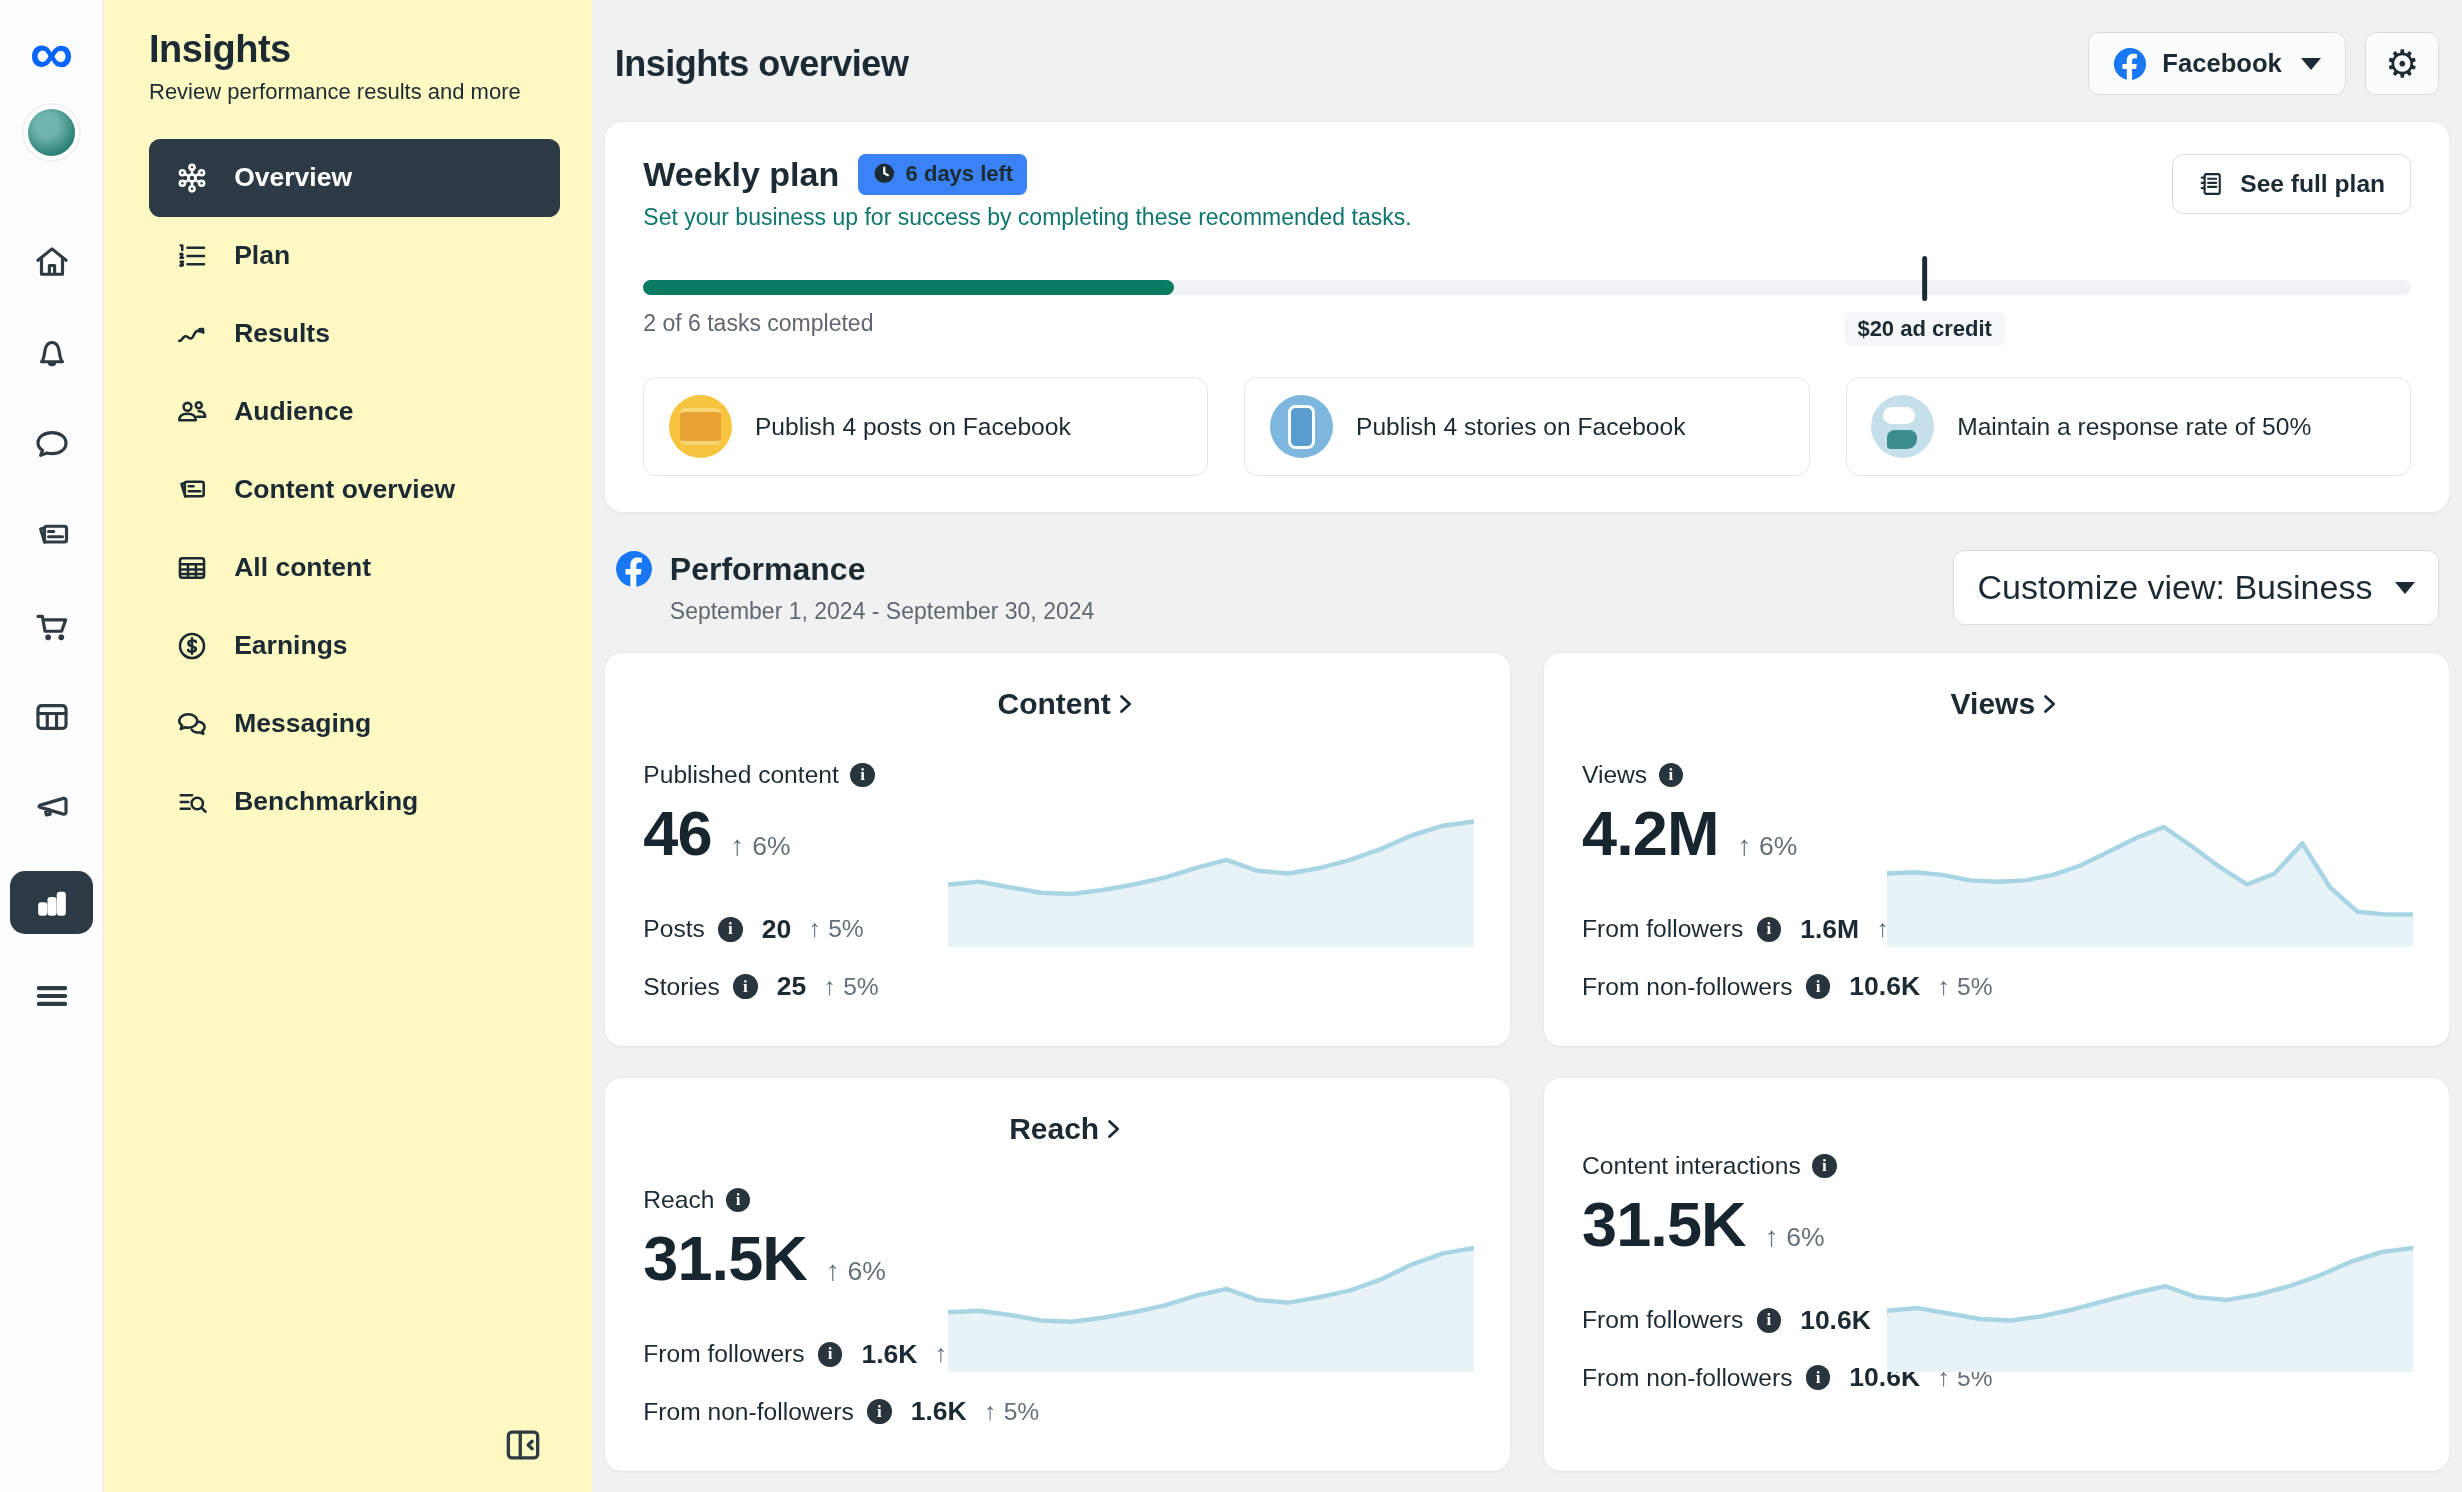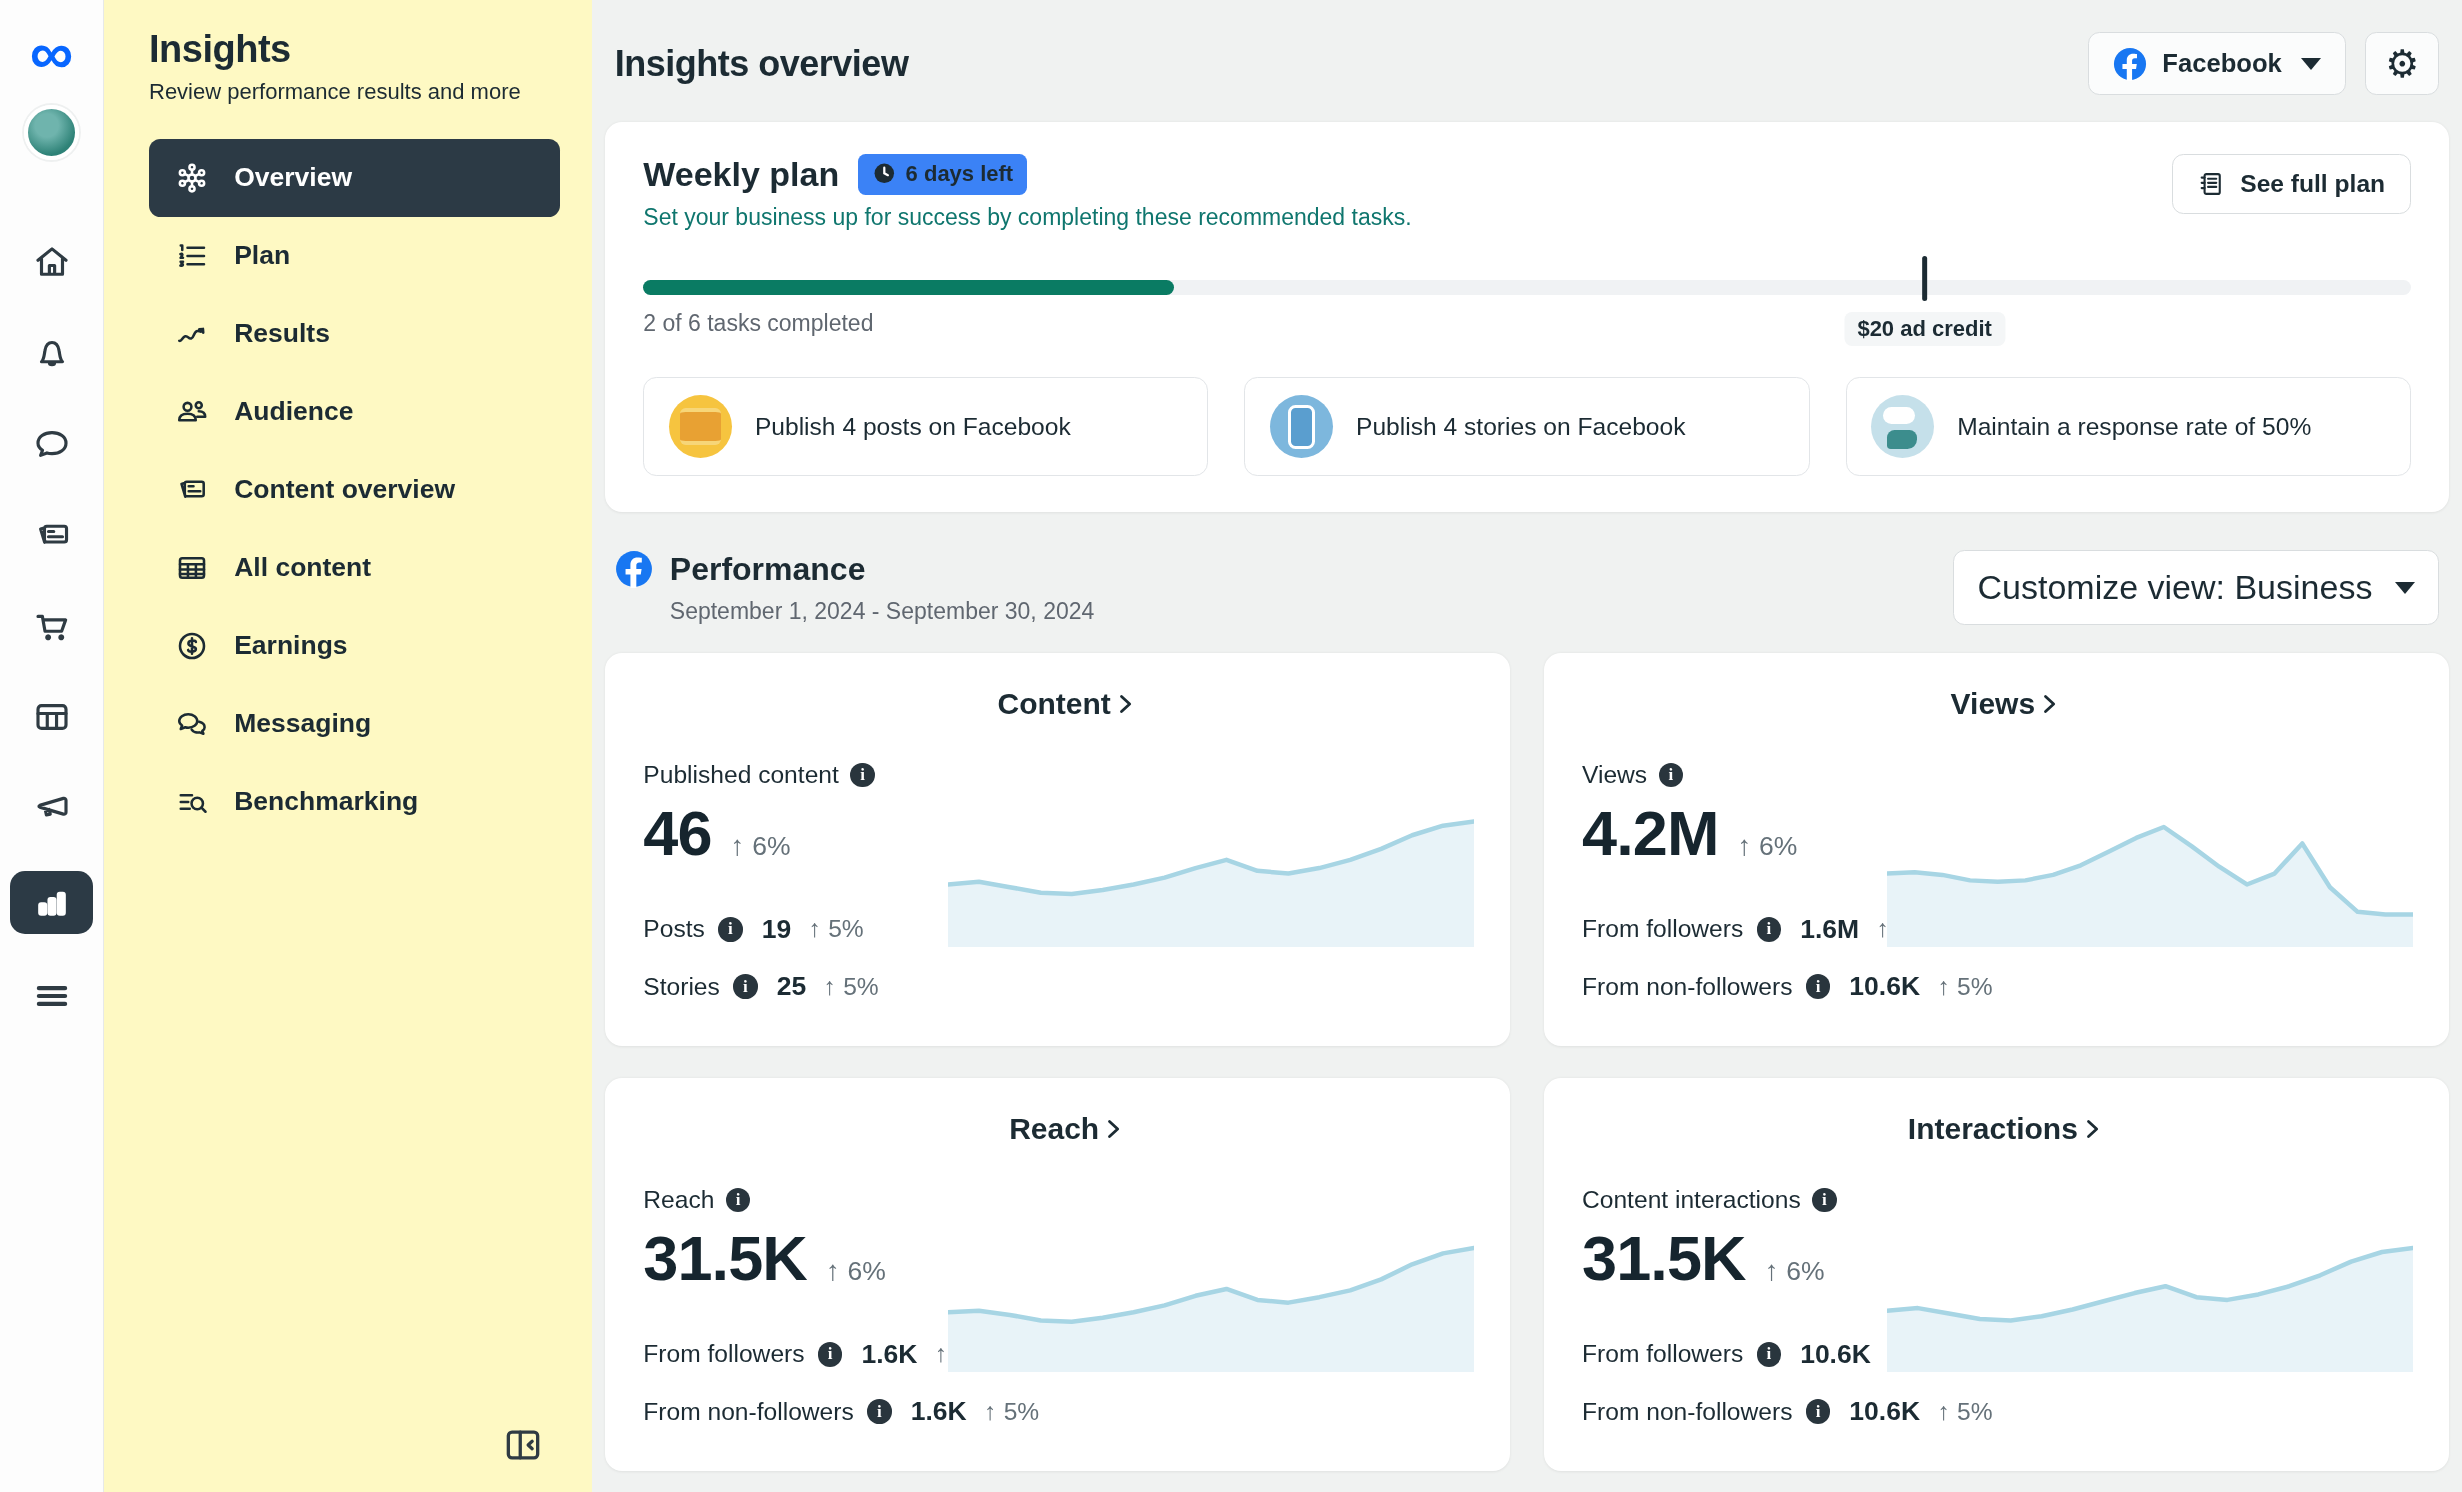--- a/index.html
+++ b/index.html
@@ -388,21 +388,21 @@
           </span>
       </div>
       <svg class="spark" viewBox="0 0 100 30" preserveAspectRatio="none">
           <polygon points="0.00,17.66 5.88,17.12 11.76,18.20 17.65,19.28 23.53,19.55 29.41,18.74 35.29,17.66 41.18,16.31 47.06,14.42 52.94,12.80 58.82,14.96 64.71,15.50 70.59,14.42 76.47,12.80 82.35,10.64 88.24,7.94 94.12,6.05 100.00,5.24 100,30 0,30" fill="#e8f3f8"></polygon>
           <polyline points="0.00,17.66 5.88,17.12 11.76,18.20 17.65,19.28 23.53,19.55 29.41,18.74 35.29,17.66 41.18,16.31 47.06,14.42 52.94,12.80 58.82,14.96 64.71,15.50 70.59,14.42 76.47,12.80 82.35,10.64 88.24,7.94 94.12,6.05 100.00,5.24" fill="none" stroke="#a7d5e4" stroke-width="4.5" vector-effect="non-scaling-stroke" stroke-linejoin="round" stroke-linecap="round"></polyline>
         </svg>
       <div class="subs">
         <div class="sub-row">
           <span>Posts</span>
             <span class="info">i</span>
-          <span class="sub-value">19</span>
+          <span class="sub-value">20</span>
           <span class="sub-delta">
               <span>↑</span>
               <span>5%</span>
             </span>
         </div>
         <div class="sub-row">
           <span>Stories</span>
             <span class="info">i</span>
           <span class="sub-value">25</span>
           <span class="sub-delta">
@@ -499,28 +499,20 @@
           <span class="sub-value">1.6K</span>
           <span class="sub-delta">
               <span>↑</span>
               <span>5%</span>
             </span>
         </div>
       </div>
     </div>
 
     <div class="panel pcard">
-      <div class="pcard-head">
-        <span class="pcard-title">Interactions</span>
-        <span class="chev">
-            <svg viewBox="0 0 24 24">
-              <path d="M9 5.5 L16 12 L9 18.5"></path>
-            </svg>
-          </span>
-      </div>
       <div class="metric-label">
         <span>Content interactions</span>
         <span class="info">i</span>
       </div>
       <div class="metric-value">
         <span class="big-number">31.5K</span>
         <span class="delta">
             <span class="up-glyph">↑</span>
             <span>6%</span>
           </span>

